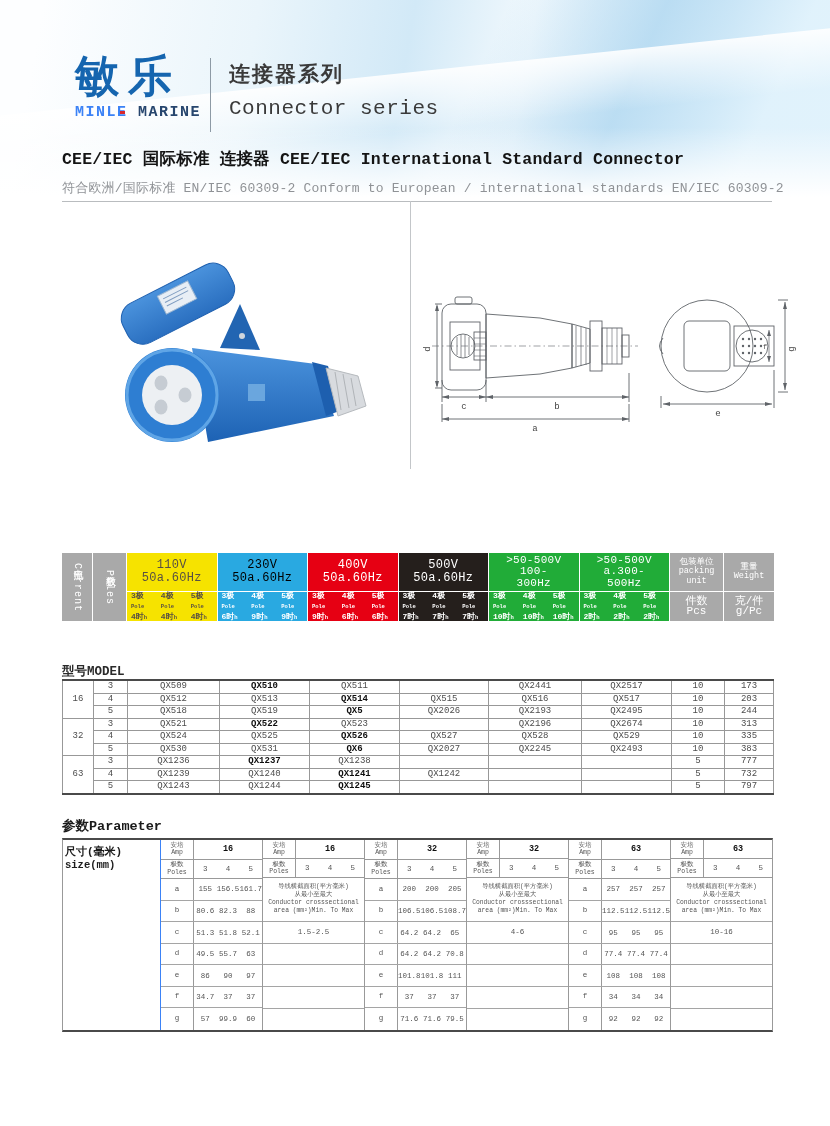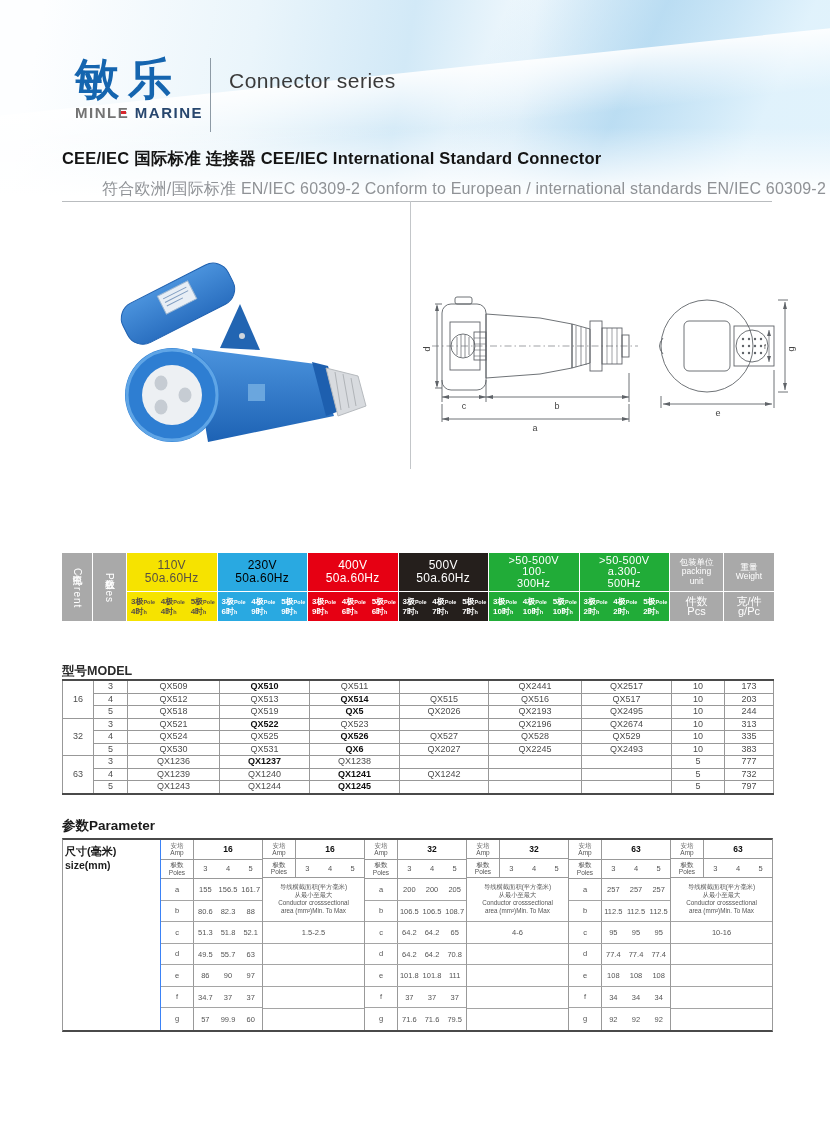--- a/index.html
+++ b/index.html
@@ -1,41 +1,41 @@
 <!DOCTYPE html>
 <html><head>
 <meta charset="utf-8">
 <style>
   html,body{margin:0;padding:0;background:#fff;}
   .page{position:relative;width:830px;height:1126px;background:#fff;overflow:hidden;
-        font-family:Liberation Sans, sans-serif;}
+        font-family:Liberation Mono, monospace;}
   
   .banner{position:absolute;left:0;top:0;width:830px;height:212px;
     background:
       linear-gradient(115deg, rgba(255,255,255,0) 55%, rgba(173,214,240,.75) 72%, rgba(224,242,252,.95) 88%),
       linear-gradient(100deg,#fdfeff 5%,#eaf5fb 30%,#d2e9f7 48%,#f2f9fd 62%,#d8ecf8 85%,#eef7fc 100%);}
   .banner::before{content:"";position:absolute;left:-10%;top:34%;width:120%;height:60px;
       background:linear-gradient(rgba(255,255,255,.9),rgba(255,255,255,0));transform:rotate(-6deg);}
   .banner::after{content:"";position:absolute;left:0;bottom:0;width:100%;height:85px;
       background:linear-gradient(to top,#ffffff 18%,rgba(255,255,255,0));}
   
   .logo{position:absolute;left:75px;top:56px;}
   .logo-cn{font-size:44px;font-weight:bold;color:#1565af;letter-spacing:9px;line-height:46px;}
   .logo-en{font-size:15px;font-weight:bold;letter-spacing:1.5px;margin-top:2px;}
-  .en-blue{color:#737373;}
+  .en-blue{color:#3b82f6;}
   .en-navy{color:#27466e;}
   .logo-e{position:relative;}
   .logo-e::after{content:"";position:absolute;left:3px;top:7px;width:5px;height:3px;background:#d8262c;}
   .logo-divider{position:absolute;left:210px;top:58px;width:1px;height:74px;background:#8d9aa5;}
   .series{position:absolute;left:229px;top:60px;color:#3a3a3a;}
   .series-cn{font-size:21px;font-weight:bold;letter-spacing:2px;}
   .series-en{font-size:21px;margin-top:9px;letter-spacing:.5px;}
   .intro{position:absolute;left:62px;top:148px;}
   .intro-title{font-size:16.5px;font-weight:bold;color:#141414;letter-spacing:.2px;}
-  .intro-sub{font-size:16px;color:#8f9296;margin-top:9px;letter-spacing:.2px;margin-left:40px;}
+  .intro-sub{font-size:13px;color:#8f9296;margin-top:9px;letter-spacing:.2px;}
   .rule-h{position:absolute;left:62px;top:201px;width:710px;height:1px;background:#b9bcbf;}
   .rule-v{position:absolute;left:410px;top:201px;width:1px;height:268px;background:#c3c6c9;}
   .photo{position:absolute;left:72px;top:246px;}
   .drawing{position:absolute;left:422px;top:276px;}
   
   .band{position:absolute;left:62px;top:553px;width:712px;height:68px;display:flex;gap:1px;}
   .band-vert{height:68px;color:#fff;background:#a9a9a9;writing-mode:vertical-rl;
      display:flex;align-items:center;justify-content:center;font-size:10px;letter-spacing:1px;}
   .band-colors{flex:1;display:flex;gap:1px;}
   .band-col{flex:1;display:flex;flex-direction:column;gap:1px;}
@@ -91,20 +91,21 @@
 
 <div class="page">
   <div class="banner"></div>
 
   <div class="logo">
     <div class="logo-cn">敏乐</div>
     <div class="logo-en"><span class="en-blue">MINL</span><span class="en-blue logo-e">E</span> <span class="en-navy">MARINE</span></div>
   </div>
   <div class="logo-divider"></div>
   <div class="series">
+    <div class="series-cn">连接器系列</div>
     <div class="series-en">Connector series</div>
   </div>
 
   <div class="intro">
     <div class="intro-title">CEE/IEC 国际标准 连接器 CEE/IEC International Standard Connector</div>
     <div class="intro-sub">符合欧洲/国际标准 EN/IEC 60309-2   Conform to European / international standards EN/IEC 60309-2</div>
   </div>
   <div class="rule-h"></div>
   <div class="rule-v"></div>
 

